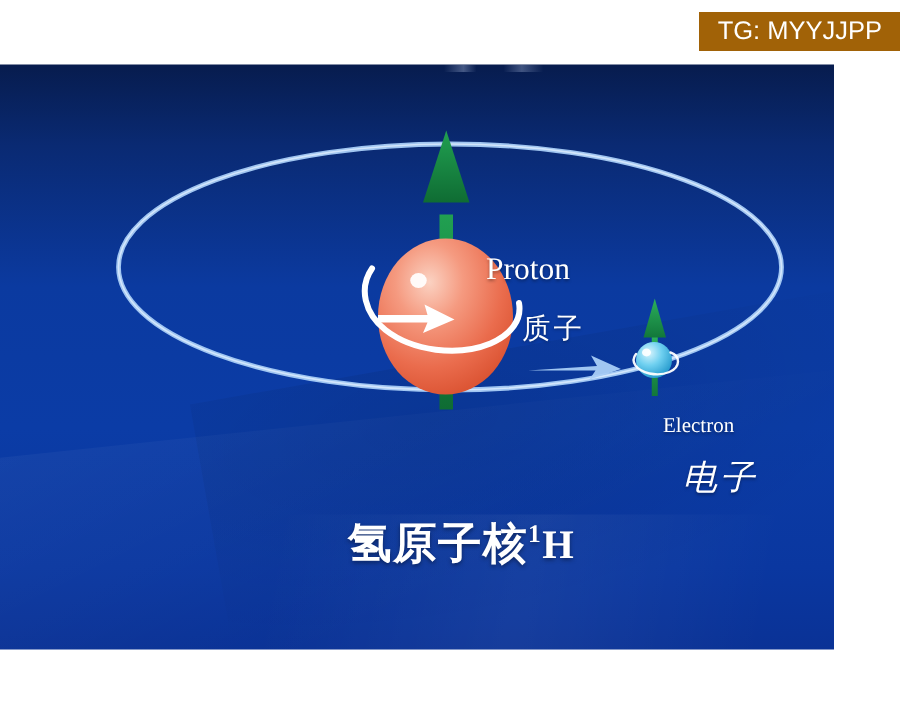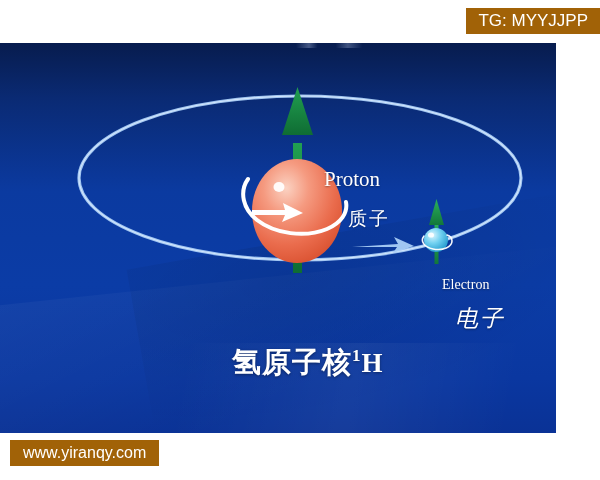--- a/index.html
+++ b/index.html
@@ -230,15 +230,14 @@
     <div class="lbl lbl-electron-en">Electron</div>
     <div class="lbl lbl-electron-zh">电子</div>
 
     <div class="title-main">
       <span>氢原子核</span><span class="sup">1</span><span class="elem">H</span>
     </div>
 
   </div>
 
   <div class="wm wm-tg">TG: MYYJJPP</div>
-  <div class="wm wm-site">www.yiranqy.com</div>
 
 </div>
 
 </body></html>

